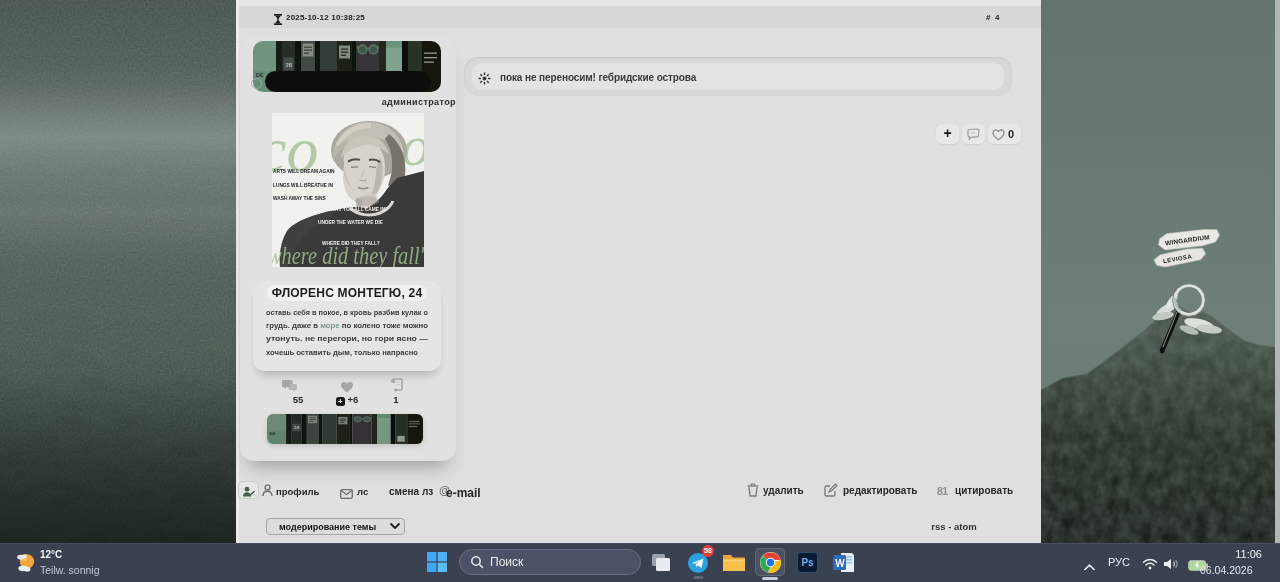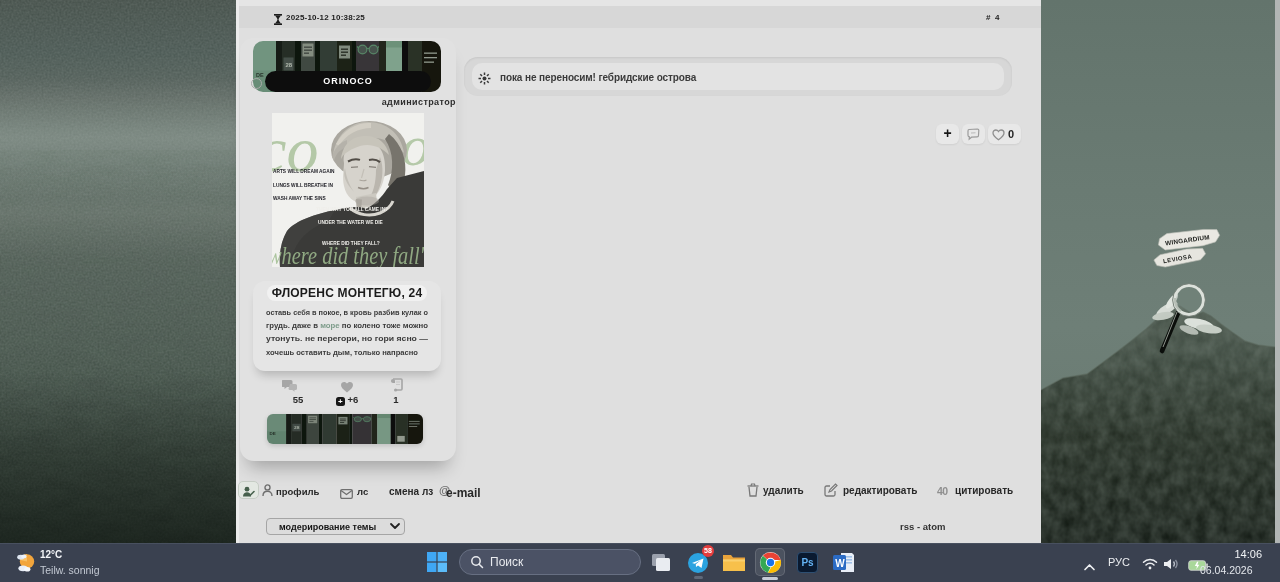--- a/index.html
+++ b/index.html
@@ -187,21 +187,20 @@
             <feGaussianBlur stdDeviation="0.45"></feGaussianBlur>
           </filter>
         </defs>
         <use href="#books" filter="url(#bkblur)"></use>
       </svg>
 </div>
 
 <div class="a" style="left:251px;top:78px;width:11px;height:11px;border:1.6px solid #a9a9a9;border-radius:50%;background:transparent"></div>
 
 <div class="a" style="left:265px;top:71px;width:166px;height:21px;background:#0d0d0d;border-radius:11px"></div>
-<div class="a bold" style="left:265px;top:71px;width:166px;height:21px;color:#fff;font-size:9px;letter-spacing:.9px;text-align:center;line-height:21px">ORINOCO</div>
 
 <div class="a" style="left:240px;top:97px;width:216px;text-align:right;font-size:9px;font-weight:600;color:#2e2e2e;letter-spacing:.4px">администратор</div>
 
 <div class="a" style="left:272px;top:113px;width:152px;height:154px;overflow:hidden">
 <svg width="152" height="154" viewBox="0 0 152 154">
 <rect width="152" height="154" fill="#f1f1ee"></rect>
 <text x="-14" y="58" font-family="Liberation Serif,serif" font-style="italic" font-size="64" fill="#a5bf96" opacity=".8">co</text>
 <text x="129" y="52" font-family="Liberation Serif,serif" font-style="italic" font-size="58" fill="#a5bf96" opacity=".78">ol</text>
 
 <ellipse cx="97" cy="37" rx="38" ry="29" fill="#aaa79f"></ellipse>
@@ -361,31 +360,31 @@
       </svg>
 </div>
 <div class="a bold" style="left:763px;top:485px;font-size:10px;color:#282828">удалить</div>
 <div class="a" style="left:824px;top:483px">
 <svg width="14" height="14" viewBox="0 0 14 14">
         <path d="M11,8 L11,11.5 A1.5,1.5 0 0 1 9.5,13 L2.5,13 A1.5,1.5 0 0 1 1,11.5 L1,4.5 A1.5,1.5 0 0 1 2.5,3 L6,3" fill="none" stroke="#787878" stroke-width="1.3"></path>
         <path d="M5,9 L6,6.5 L11.5,1 L13,2.5 L7.5,8 Z" fill="none" stroke="#787878" stroke-width="1.2"></path>
       </svg>
 </div>
 <div class="a bold" style="left:843px;top:485px;font-size:10px;color:#282828">редактировать</div>
-<div class="a bold" style="left:937px;top:485px;font-size:10.5px;color:#8f8f8f;letter-spacing:-.5px">40</div>
+<div class="a bold" style="left:937px;top:485px;font-size:10.5px;color:#8f8f8f;letter-spacing:-.5px">81</div>
 <div class="a bold" style="left:955px;top:485px;font-size:10px;color:#282828">цитировать</div>
 
 <div class="a" style="left:266px;top:518px;width:139px;height:17px;background:#dcdcdc;border:1px solid #a5a5a5;border-radius:4px"></div>
 <div class="a" style="left:279px;top:522px;font-size:9px;font-weight:600;color:#151515">модерирование темы</div>
 <div class="a" style="left:389px;top:519px">
 <svg width="12" height="14" viewBox="0 0 12 14">
         <path d="M2,5 L6,9 L10,5" fill="none" stroke="#222" stroke-width="1.8" stroke-linecap="round" stroke-linejoin="round"></path>
       </svg>
 </div>
-<div class="a bold" style="left:900px;top:520.5px;width:108px;font-size:9.5px;color:#333;text-align:left">rss - atom</div>
+<div class="a bold" style="left:900px;top:520.5px;width:108px;font-size:9.5px;color:#333;text-align:center">rss - atom</div>
 
 <div class="a" style="left:0;top:543px;width:1280px;height:39px;background:#3a4150;border-top:1px solid #48505f"></div>
 
 <div class="a" style="left:14px;top:551px">
 <svg width="23" height="23" viewBox="0 0 23 23">
 <circle cx="13" cy="10.5" r="7.2" fill="#f2a53c"></circle>
 <path d="M13,3.3 A7.2,7.2 0 0 0 6,9 L13,10.5 Z" fill="#f7c065"></path>
 <ellipse cx="6.8" cy="6.2" rx="3.6" ry="2.4" fill="#dde5f0"></ellipse>
 <ellipse cx="9.8" cy="5.4" rx="2.6" ry="1.9" fill="#edf2f9"></ellipse>
 <ellipse cx="9" cy="17.3" rx="4.6" ry="2.9" fill="#e9eff8"></ellipse>
@@ -487,15 +486,15 @@
         <path d="M12.5,2 A6.5,6.5 0 0 1 12.5,10" fill="none" stroke="#8f95a2" stroke-width="1.3"></path>
       </svg>
 </div>
 <div class="a" style="left:1188px;top:557px">
 <svg width="20" height="11" viewBox="0 0 22 12">
         <rect x="0.8" y="0.8" width="18.5" height="10.4" rx="2.4" fill="#a9d89a" stroke="#cfd4cf" stroke-width="1"></rect>
         <rect x="20" y="3.5" width="1.8" height="5" rx="1" fill="#cfd4cf"></rect>
         <path d="M10,2 L7.5,6.5 L9.8,6.5 L9.2,10 L12.5,5.2 L10.3,5.2 L11.5,2 Z" fill="#fff"></path>
       </svg>
 </div>
-<div class="a" style="left:1200px;top:548px;width:62px;text-align:right;font-size:11px;color:#f1f3f6">14:06</div>
+<div class="a" style="left:1200px;top:548px;width:62px;text-align:right;font-size:11px;color:#f1f3f6">11:06</div>
 <div class="a" style="left:1200px;top:564px;width:62px;text-align:left;font-size:10.5px;color:#e4e7ec">06.04.2026</div>
 </div>
 
 </body></html>

